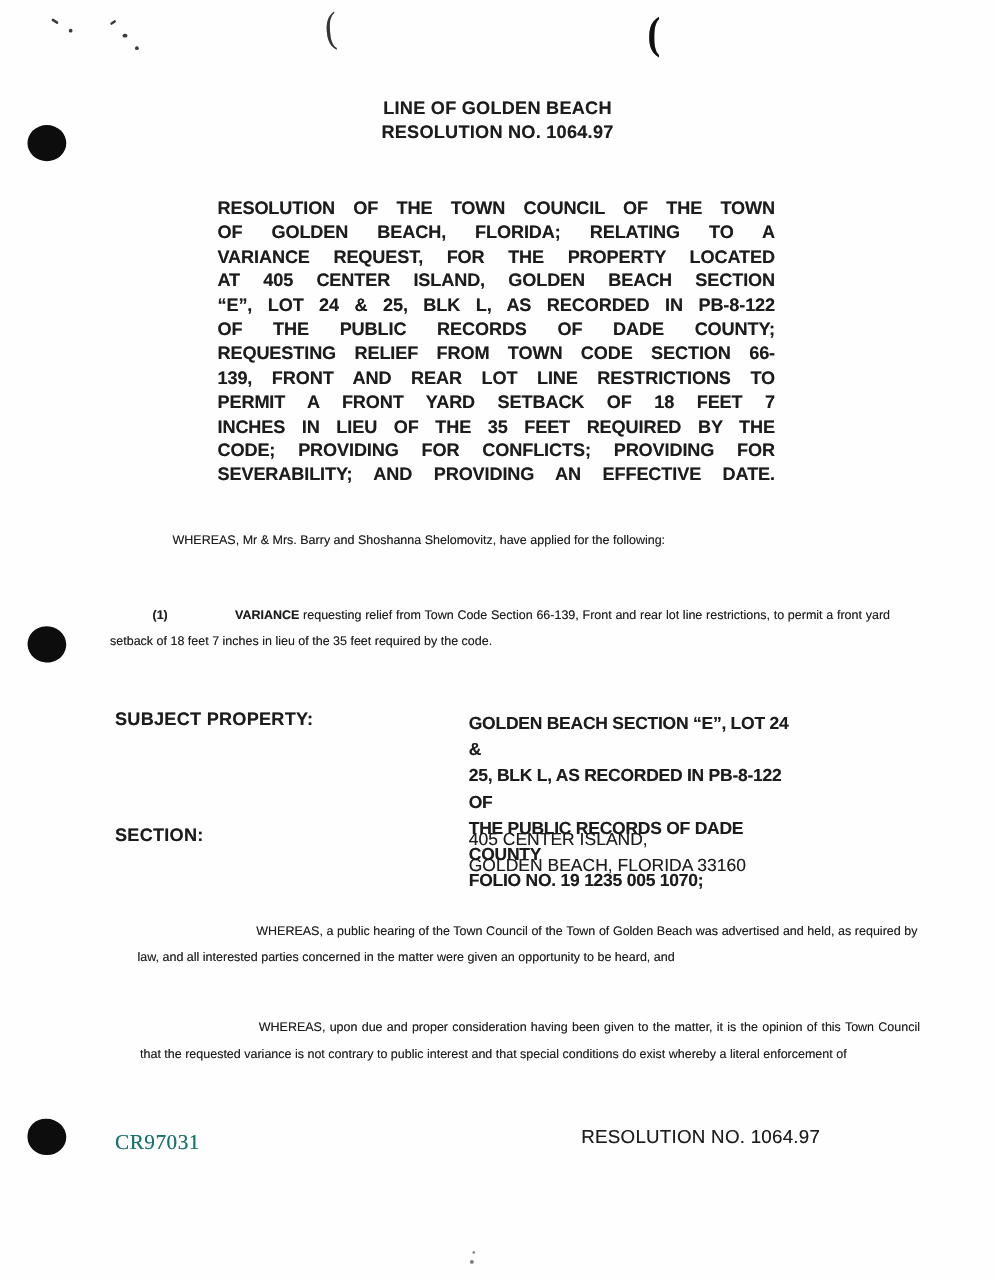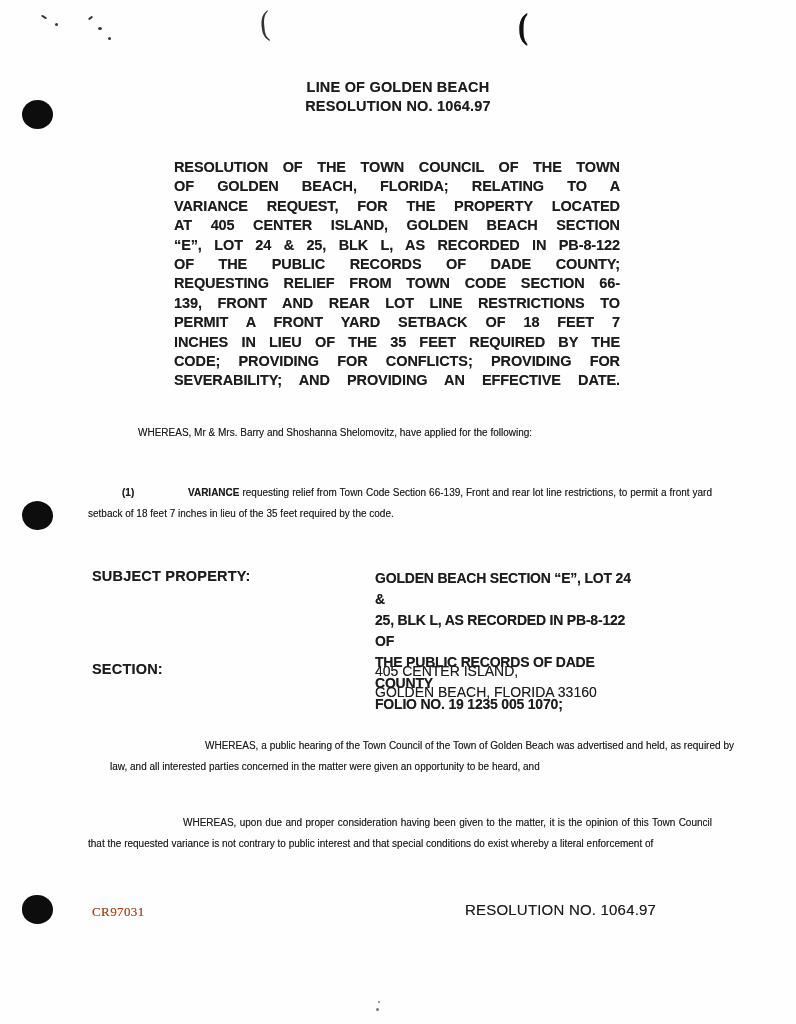--- a/index.html
+++ b/index.html
@@ -46,39 +46,39 @@
     letter-spacing:-.1px;
   }
   .para{
     position:absolute;left:88px;width:624px;
     font-size:10px;line-height:21px;
     text-align:justify;
   }
   .para.p-applied{top:422px;text-indent:50px;}
   .para.p-variance{top:482px;text-indent:34px;}
   .para.p-hearing{top:735px;text-indent:95px;margin-left:22px;}
-  .para.p-consideration{top:812px;text-indent:95px;}
+  .para.p-consideration{top:812px;text-indent:95px;margin-left:24px;}
   .num{font-weight:bold;display:inline-block;width:66px;text-indent:0;}
   .term{font-weight:bold;}
   .kv-row{position:absolute;left:0;width:796px;}
   .kv-row.subject{top:568px;}
   .kv-row.address{top:661px;}
   .kv-label{
     position:absolute;left:92px;top:0;
     font-size:14.5px;letter-spacing:.2px;font-weight:bold;
   }
   .kv-value{
     position:absolute;left:375px;top:0;width:262px;
     font-size:14px;line-height:21px;white-space:pre-line;
   }
   .kv-value.bold{font-weight:bold;letter-spacing:-.2px;}
   .footer-code{
     position:absolute;left:92px;top:904px;
     font-family:"Liberation Serif",serif;
-    font-size:13px;letter-spacing:.4px;color:#c2410c;
+    font-size:17px;letter-spacing:.4px;color:#0f766e;
   }
   .footer-res{
     position:absolute;left:465px;top:901px;
     font-size:15px;letter-spacing:.2px;
   }
   .bottom-speck{position:absolute;background:#777;border-radius:50%;}
 </style>
 </head>
 <body>
 

